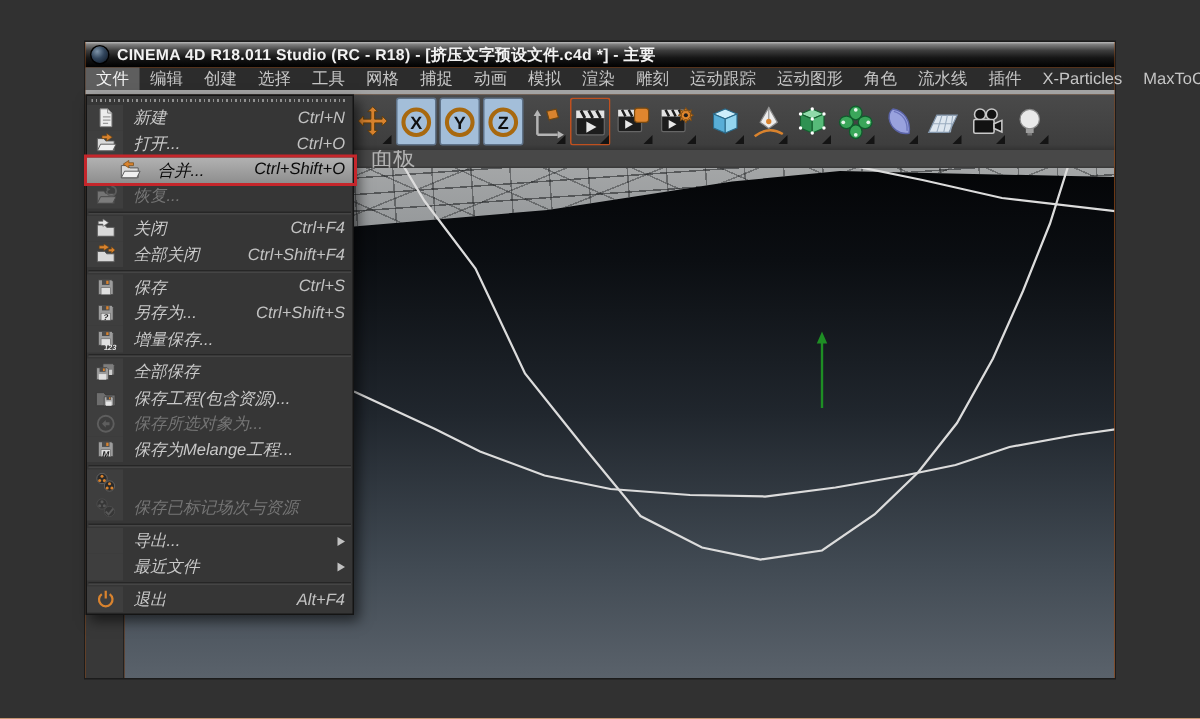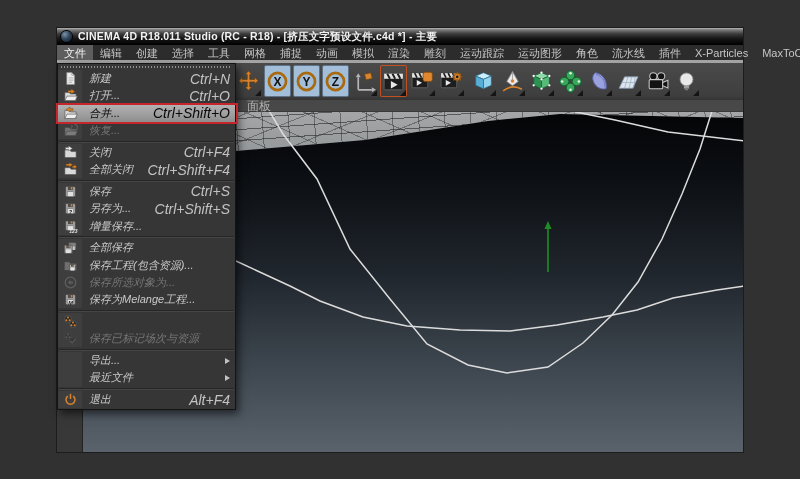--- a/index.html
+++ b/index.html
@@ -37,21 +37,21 @@
   .main { position:absolute; left:0; top:72px; width:100%; height:352px; }
   .left-strip { position:absolute; left:0; top:0; width:26px; height:100%;
     background:#383838; border-right:1px solid #222; }
   .strip-tile { position:absolute; left:0; width:26px; display:flex; align-items:center; justify-content:center; }
   .strip-tile svg { width:22px; height:22px; }
   .strip-scroll { position:absolute; left:27px; top:323px; width:2px; height:29px; background:#808080; }
 
   .viewport { position:absolute; left:26px; top:0; width:660px; height:352px; overflow:hidden; }
   .vp-strip { position:absolute; left:0; top:0; width:100%; height:12px; background:#484848;
     border-bottom:1px solid #3a3a3a; }
-  .vp-strip span { position:absolute; left:164px; top:0; font-size:12px; color:#b2b2b2; line-height:12px;font-family:Liberation Serif, serif; }
+  .vp-strip span { position:absolute; left:164px; top:0; font-size:15px; color:#b2b2b2; line-height:12px;font-family:Liberation Serif, serif; }
   .vp-3d { position:absolute; left:0; top:12px; width:660px; height:340px;
     background:linear-gradient(180deg,#040507 0%,#0b0e12 18%,#20262d 48%,#414a53 78%,#5a626b 100%); }
   .grid-plane { position:absolute; left:0; top:0; width:660px; height:60px;
     background:
       repeating-linear-gradient(86deg, rgba(30,32,34,.45) 0 1px, transparent 1px 26px),
       repeating-linear-gradient(24deg, rgba(30,32,34,.40) 0 1px, transparent 1px 24px),
       repeating-linear-gradient(-22deg, rgba(30,32,34,.40) 0 1px, transparent 1px 24px),
       repeating-linear-gradient(-4deg, rgba(25,27,29,.55) 0 1px, transparent 1px 11px),
       linear-gradient(180deg,#a4a6a7 0%,#979a9c 60%,#8b8e90 100%);
     clip-path:polygon(0 0,660px 0,660px 6px,477px 2px,405px 9px,282px 28px,153px 39px,0 56px); }
@@ -61,26 +61,26 @@
   .dropdown { position:absolute; left:0; top:35px; width:179px; background:#363636;
     border:1px solid #141414; box-shadow:3px 4px 8px rgba(0,0,0,.55); z-index:50; padding-bottom:1px; }
   .tearoff { height:6px; display:flex; align-items:center; padding:0 3px; }
   .tearoff i { display:block; width:100%; height:2px;
     background:repeating-linear-gradient(90deg,#909090 0 1px,transparent 1px 3px); }
   .menu-item { position:relative; height:17.3px; display:flex; align-items:center; padding-right:5px;font-style:italic; }
   .menu-item .m-icon { width:24px; height:100%; flex:none; background:#3e3e3e;
     display:flex; align-items:center; justify-content:center; }
   .menu-item .m-icon svg { width:15px; height:15px; }
   .menu-item .m-label { color:#c9c9c9; font-size:11px; padding-left:7px; white-space:nowrap; }
-  .menu-item .m-short { margin-left:auto; color:#c2c2c2; font-size:14px; white-space:nowrap; }
+  .menu-item .m-short { margin-left:auto; color:#c2c2c2; font-size:11px; white-space:nowrap; }
   .menu-item .m-arrow { margin-left:auto; width:0; height:0; border-style:solid;
     border-width:3.5px 0 3.5px 5px; border-color:transparent transparent transparent #c2c2c2; }
   .menu-item.disabled .m-label { color:#757575; }
   .menu-item.disabled .m-icon svg { opacity:.35; filter:grayscale(1); }
-  .menu-item.highlighted { background:linear-gradient(180deg,#b2b2b2 0%,#8e8e8e 100%); }
+  .menu-item.highlighted { background:linear-gradient(180deg,#b2b2b2 0%,#8e8e8e 100%);padding-left:16px; }
   .menu-item.highlighted .m-icon { background:transparent; }
   .menu-item.highlighted .m-label, .menu-item.highlighted .m-short { color:#0a0a0a; }
   .menu-sep { height:4.5px; position:relative; }
   .menu-sep::before { content:""; position:absolute; left:1px; right:1px; top:1.5px; height:1px; background:#262626; }
   .menu-sep::after  { content:""; position:absolute; left:1px; right:1px; top:2.5px; height:1px; background:#454545; }
   .annotation-box { position:absolute; left:-2px; right:-3px; top:-2px; bottom:-2px;
     border:2px solid #c5262b; pointer-events:none; z-index:5; }
 </style>
 </head>
 <body>

